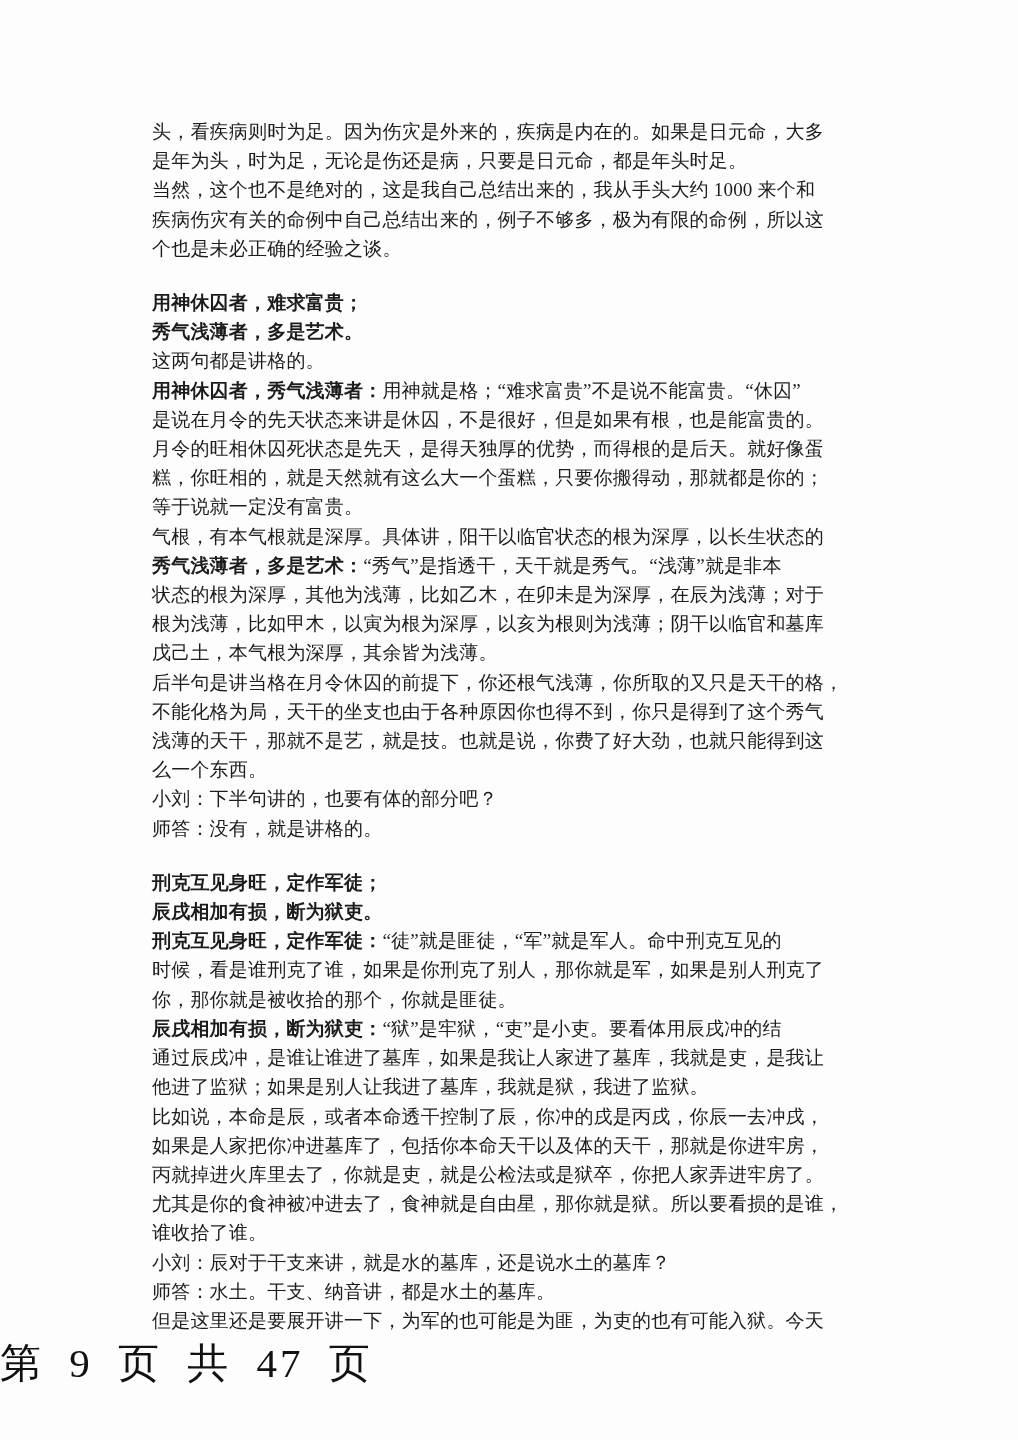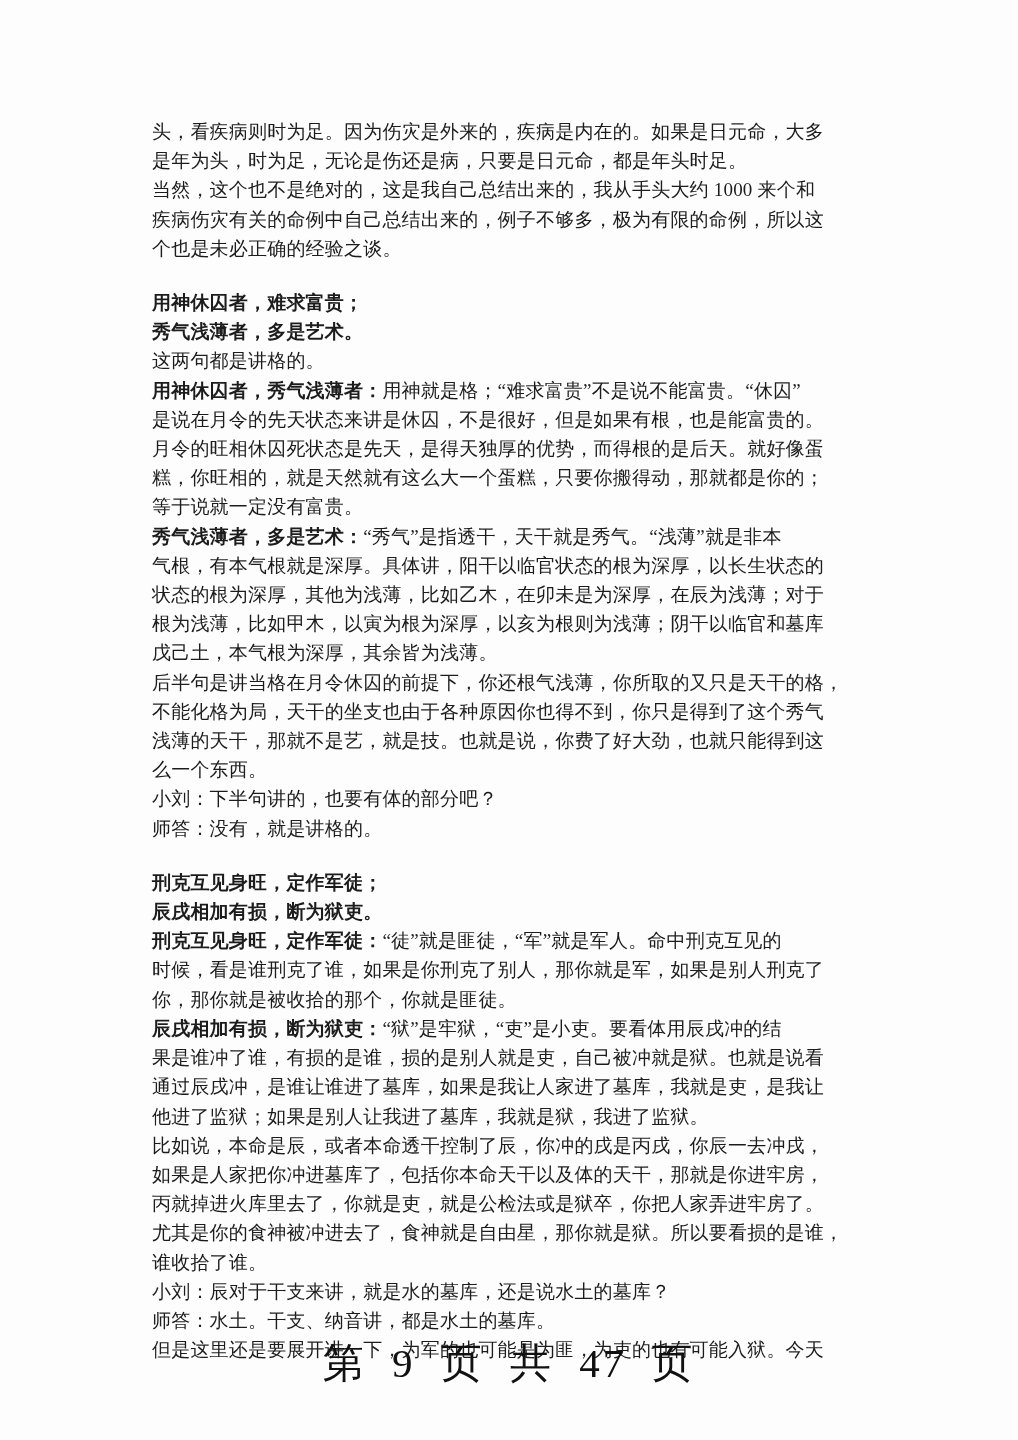--- a/index.html
+++ b/index.html
@@ -31,21 +31,21 @@
     font-weight: bold;
   }
   .gap {
     height: 25px;
   }
   .footer {
     position: absolute;
     top: 1336px;
     left: 0;
     width: 1018px;
-    text-align: center;
+    text-align: left;
     font-size: 41px;
     letter-spacing: 3px;
     word-spacing: 12px;
     color: #111;
     font-family: "Liberation Serif", "DejaVu Serif", serif;
   }
 </style>
 </head>
 <body>
 
@@ -57,39 +57,38 @@
     <div class="line"><span class="r">个也是未必正确的经验之谈。</span></div>
     <div class="gap"></div>
     <div class="line"><span class="b">用神休囚者，难求富贵；</span></div>
     <div class="line"><span class="b">秀气浅薄者，多是艺术。</span></div>
     <div class="line"><span class="r">这两句都是讲格的。</span></div>
     <div class="line"><span class="b">用神休囚者，秀气浅薄者：</span><span class="r">用神就是格；“难求富贵”不是说不能富贵。“休囚”</span></div>
     <div class="line"><span class="r">是说在月令的先天状态来讲是休囚，不是很好，但是如果有根，也是能富贵的。</span></div>
     <div class="line"><span class="r">月令的旺相休囚死状态是先天，是得天独厚的优势，而得根的是后天。就好像蛋</span></div>
     <div class="line"><span class="r">糕，你旺相的，就是天然就有这么大一个蛋糕，只要你搬得动，那就都是你的；</span></div>
     <div class="line"><span class="r">等于说就一定没有富贵。</span></div>
+    <div class="line"><span class="r">气根，有本气根就是深厚。具体讲，阳干以临官状态的根为深厚，以长生状态的</span></div>
     <div class="line"><span class="b">秀气浅薄者，多是艺术：</span><span class="r">“秀气”是指透干，天干就是秀气。“浅薄”就是非本</span></div>
-    <div class="line"><span class="r">气根，有本气根就是深厚。具体讲，阳干以临官状态的根为深厚，以长生状态的</span></div>
     <div class="line"><span class="r">状态的根为深厚，其他为浅薄，比如乙木，在卯未是为深厚，在辰为浅薄；对于</span></div>
     <div class="line"><span class="r">根为浅薄，比如甲木，以寅为根为深厚，以亥为根则为浅薄；阴干以临官和墓库</span></div>
     <div class="line"><span class="r">戊己土，本气根为深厚，其余皆为浅薄。</span></div>
     <div class="line"><span class="r">后半句是讲当格在月令休囚的前提下，你还根气浅薄，你所取的又只是天干的格，</span></div>
     <div class="line"><span class="r">不能化格为局，天干的坐支也由于各种原因你也得不到，你只是得到了这个秀气</span></div>
     <div class="line"><span class="r">浅薄的天干，那就不是艺，就是技。也就是说，你费了好大劲，也就只能得到这</span></div>
     <div class="line"><span class="r">么一个东西。</span></div>
     <div class="line"><span class="r">小刘：下半句讲的，也要有体的部分吧？</span></div>
     <div class="line"><span class="r">师答：没有，就是讲格的。</span></div>
     <div class="gap"></div>
     <div class="line"><span class="b">刑克互见身旺，定作军徒；</span></div>
     <div class="line"><span class="b">辰戌相加有损，断为狱吏。</span></div>
     <div class="line"><span class="b">刑克互见身旺，定作军徒：</span><span class="r">“徒”就是匪徒，“军”就是军人。命中刑克互见的</span></div>
     <div class="line"><span class="r">时候，看是谁刑克了谁，如果是你刑克了别人，那你就是军，如果是别人刑克了</span></div>
     <div class="line"><span class="r">你，那你就是被收拾的那个，你就是匪徒。</span></div>
     <div class="line"><span class="b">辰戌相加有损，断为狱吏：</span><span class="r">“狱”是牢狱，“吏”是小吏。要看体用辰戌冲的结</span></div>
-    <div class="line"><span class="r">果是谁冲了谁，有损的是谁，损的是别人就是吏，自己被冲就是狱。也就是说看</span></div>
     <div class="line"><span class="r">通过辰戌冲，是谁让谁进了墓库，如果是我让人家进了墓库，我就是吏，是我让</span></div>
     <div class="line"><span class="r">他进了监狱；如果是别人让我进了墓库，我就是狱，我进了监狱。</span></div>
     <div class="line"><span class="r">比如说，本命是辰，或者本命透干控制了辰，你冲的戌是丙戌，你辰一去冲戌，</span></div>
     <div class="line"><span class="r">如果是人家把你冲进墓库了，包括你本命天干以及体的天干，那就是你进牢房，</span></div>
     <div class="line"><span class="r">丙就掉进火库里去了，你就是吏，就是公检法或是狱卒，你把人家弄进牢房了。</span></div>
     <div class="line"><span class="r">尤其是你的食神被冲进去了，食神就是自由星，那你就是狱。所以要看损的是谁，</span></div>
     <div class="line"><span class="r">谁收拾了谁。</span></div>
     <div class="line"><span class="r">小刘：辰对于干支来讲，就是水的墓库，还是说水土的墓库？</span></div>
     <div class="line"><span class="r">师答：水土。干支、纳音讲，都是水土的墓库。</span></div>
     <div class="line"><span class="r">但是这里还是要展开讲一下，为军的也可能是为匪，为吏的也有可能入狱。今天</span></div>

